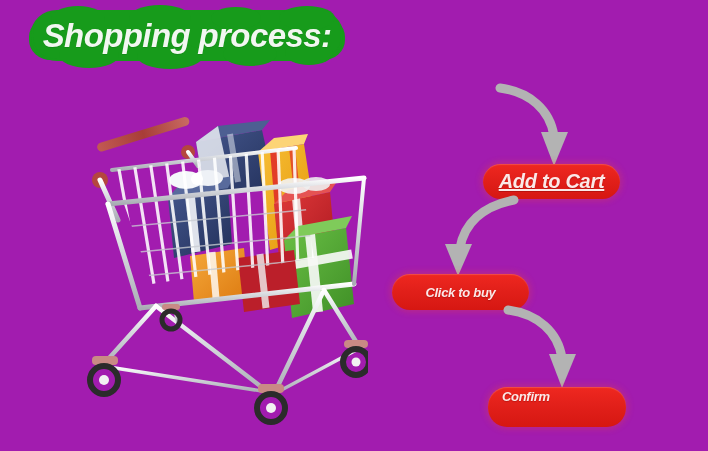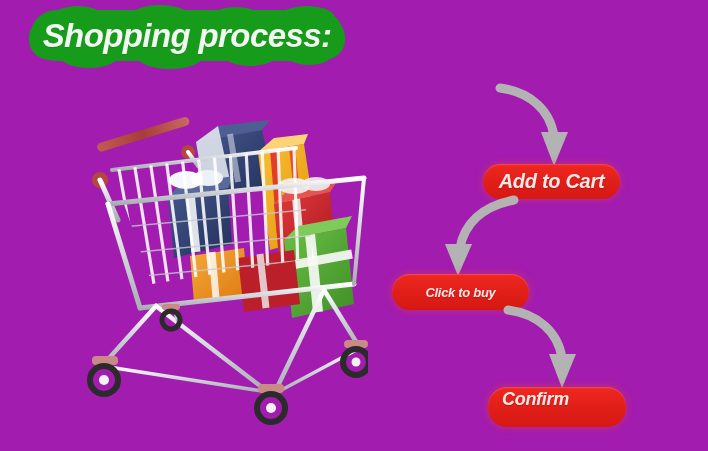--- a/index.html
+++ b/index.html
@@ -92,23 +92,23 @@
   .btn-stagger .line-b { right: 14px; bottom: 2px; }
   
   .btn-center {
     display: flex;
     align-items: center;
     justify-content: center;
   }
   .btn-center .line { position: static; }
 
   #btn-select-product { left: 378px; top: 42px;  width: 141px; height: 42px; font-size: 19px; }
-  #btn-add-to-cart    { left: 483px; top: 164px; width: 137px; height: 35px; font-size: 20px; }
+  #btn-add-to-cart    { left: 483px; top: 164px; width: 137px; height: 35px; font-size: 20px; text-decoration: underline; }
   #btn-click-to-buy   { left: 392px; top: 274px; width: 137px; height: 36px; font-size: 13px; }
-  #btn-confirm-payment{ left: 488px; top: 387px; width: 138px; height: 40px; font-size: 18px; }
+  #btn-confirm-payment{ left: 488px; top: 387px; width: 138px; height: 40px; font-size: 13px; }
 
   
   .arrow-svg {
     position: absolute;
     overflow: visible;
   }
   #arrow-1 { left: 498px; top: 82px;  width: 96px;  height: 86px; }
   #arrow-2 { left: 424px; top: 196px; width: 92px;  height: 82px; }
   #arrow-3 { left: 506px; top: 306px; width: 96px;  height: 84px; }
 

